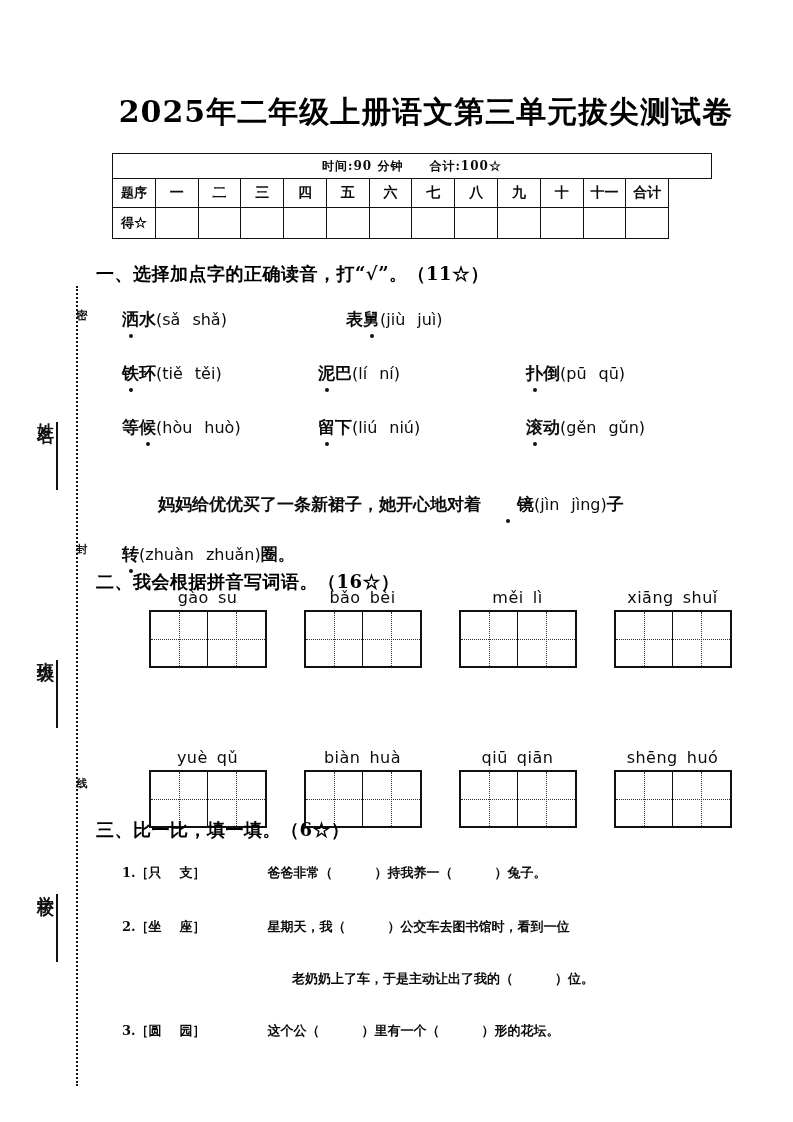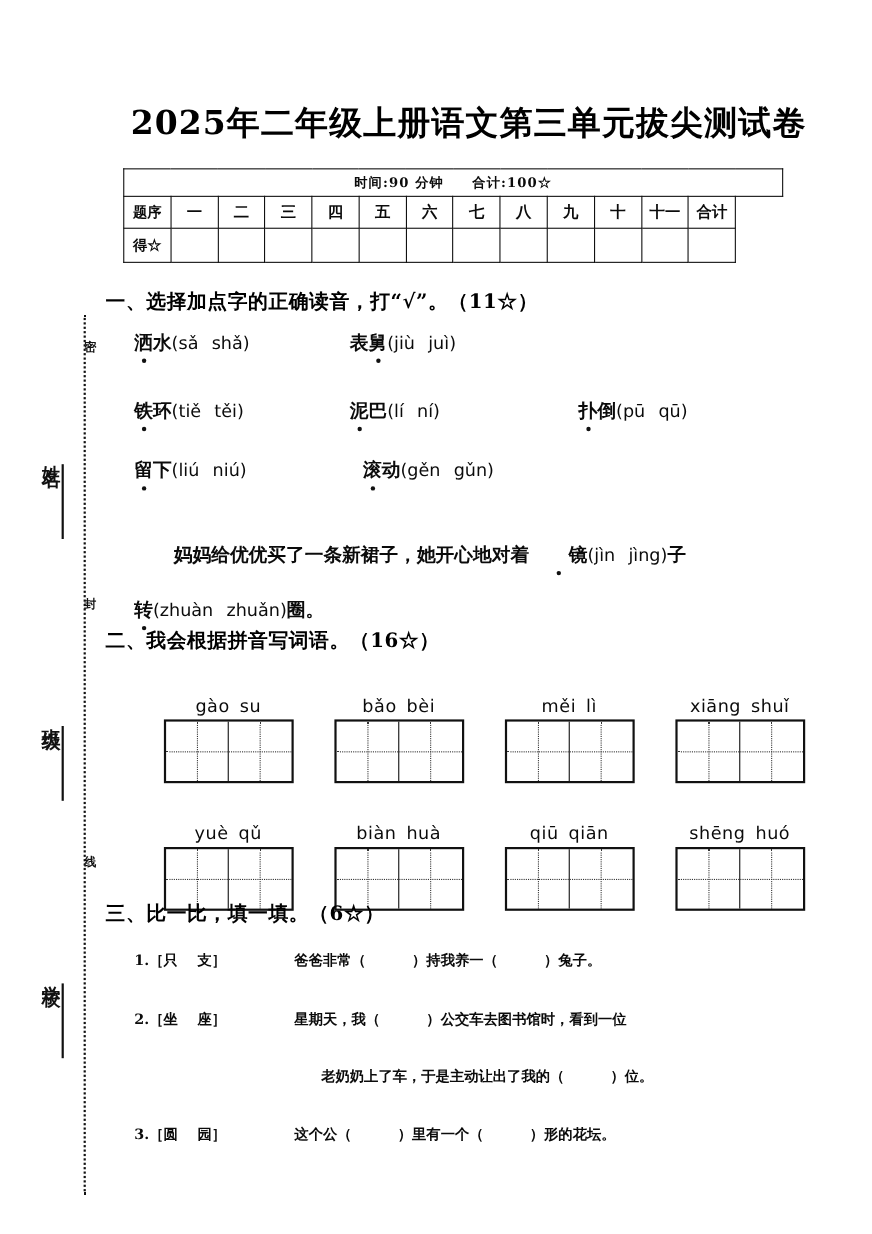--- a/index.html
+++ b/index.html
@@ -291,21 +291,21 @@
     <td class="blank"></td>
     <td class="blank"></td>
     <td class="blank"></td>
     <td class="blank"></td>
   </tr>
 </tbody>
   </table>
 
 <div class="section-heading" style="top:262px;">一、选择加点字的正确读音，打“√”。（11☆）</div>
 
-<div class="q1-row" style="top:300px;">
+<div class="q1-row" style="top:308px;gap:28px;">
   <div class="q1-item">
     <span></span><span class="dotted-char">洒</span><span>水</span><span class="pinyin">(<span>sǎ</span><span class="sp"></span><span>shǎ</span>)</span>
   </div>
   <div class="q1-item">
     <span>表</span><span class="dotted-char">舅</span><span></span><span class="pinyin">(<span>jiù</span><span class="sp"></span><span>juì</span>)</span>
   </div>
 </div>
 
 <div class="q1-row" style="top:362px;">
   <div class="q1-item">
@@ -313,39 +313,42 @@
   </div>
   <div class="q1-item mid">
     <span></span><span class="dotted-char">泥</span><span>巴</span><span class="pinyin">(<span>lí</span><span class="sp"></span><span>ní</span>)</span>
   </div>
   <div class="q1-item">
     <span></span><span class="dotted-char">扑</span><span>倒</span><span class="pinyin">(<span>pū</span><span class="sp"></span><span>qū</span>)</span>
   </div>
 </div>
 
 <div class="q1-row" style="top:416px;">
+  <div class="q1-item">
+    <span>等</span><span class="dotted-char">候</span><span></span><span class="pinyin">(<span>hòu</span><span class="sp"></span><span>huò</span>)</span>
+  </div>
   <div class="q1-item mid">
     <span></span><span class="dotted-char">留</span><span>下</span><span class="pinyin">(<span>liú</span><span class="sp"></span><span>niú</span>)</span>
   </div>
   <div class="q1-item">
     <span></span><span class="dotted-char">滚</span><span>动</span><span class="pinyin">(<span>gěn</span><span class="sp"></span><span>gǔn</span>)</span>
   </div>
 </div>
 
 <div class="q1-sentence l1" style="top:470px;">
   <span>妈妈给优优买了一条新裙子，她开心地对着</span><span class="dotted-char">镜</span><span class="pinyin">(<span>jìn</span><span class="sp"></span><span>jìng</span>)</span><span>子</span>
 </div>
 
 <div class="q1-sentence" style="top:520px;">
   <span class="dotted-char">转</span><span class="pinyin">(<span>zhuàn</span><span class="sp"></span><span>zhuǎn</span>)</span><span>圈。</span>
 </div>
 
 <div class="section-heading" style="top:570px;">二、我会根据拼音写词语。（16☆）</div>
 
-<div class="grid-row" style="top:632px;">
+<div class="grid-row" style="top:588px;">
   <div class="grid-group">
     <div class="grid-label"><span>gào</span><span class="sp"></span><span>su</span></div>
     <div class="tzg">
         <div class="cell"></div>
         <div class="cell"></div>
       </div>
   </div>
   <div class="grid-group">
     <div class="grid-label"><span>bǎo</span><span class="sp"></span><span>bèi</span></div>
     <div class="tzg">

